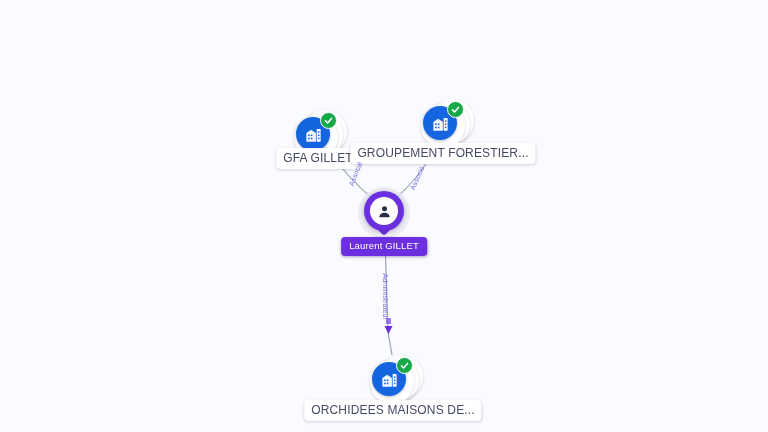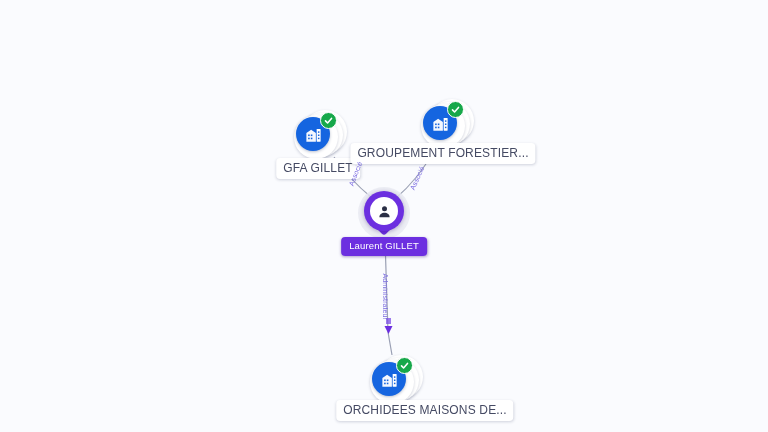--- a/index.html
+++ b/index.html
@@ -203,21 +203,21 @@
           <rect x="17.6" y="12" width="1.9" height="1.9" fill="#1565e0"></rect>
           <rect x="17.6" y="16" width="1.9" height="1.9" fill="#1565e0"></rect>
         </svg>
       </div>
       <div class="check-badge">
         <svg width="9" height="9" viewBox="0 0 24 24" fill="none" stroke="#ffffff" stroke-width="4.2" stroke-linecap="round" stroke-linejoin="round">
           <polyline points="4,13 9.5,18.5 20,6.5"></polyline>
         </svg>
       </div>
     </div>
-    <div class="label" style="left:0px; top:22px;">GFA GILLET</div>
+    <div class="label" style="left:0px; top:12px;">GFA GILLET</div>
   </div>
 
   <div class="node" style="left:445px; top:125px;">
     <div class="company-stack">
       <div class="disc d3"></div>
       <div class="disc d2"></div>
       <div class="disc d1"></div>
       <div class="company-icon">
         <svg width="19" height="19" viewBox="0 0 24 24" fill="#ffffff">
           <path d="M3 21V10l6-4 6 4v11H3z" opacity="0.95"></path>
@@ -272,21 +272,21 @@
           <rect x="17.6" y="12" width="1.9" height="1.9" fill="#1565e0"></rect>
           <rect x="17.6" y="16" width="1.9" height="1.9" fill="#1565e0"></rect>
         </svg>
       </div>
       <div class="check-badge">
         <svg width="9" height="9" viewBox="0 0 24 24" fill="none" stroke="#ffffff" stroke-width="4.2" stroke-linecap="round" stroke-linejoin="round">
           <polyline points="4,13 9.5,18.5 20,6.5"></polyline>
         </svg>
       </div>
     </div>
-    <div class="label" style="left:-1px; top:19px;margin-left:32px;">ORCHIDEES MAISONS DE...</div>
+    <div class="label" style="left:-1px; top:19px;">ORCHIDEES MAISONS DE...</div>
   </div>
 
   <div class="edge-label" style="left:351px; top:182px; transform: rotate(-69deg);">Associé</div>
 
   <div class="edge-label" style="left:412px; top:186px; transform: rotate(-66deg);">Associé</div>
 
   <div class="edge-label" style="left:385px; top:270px; transform: rotate(90deg);">Administrateur</div>
 
 </div>
 

